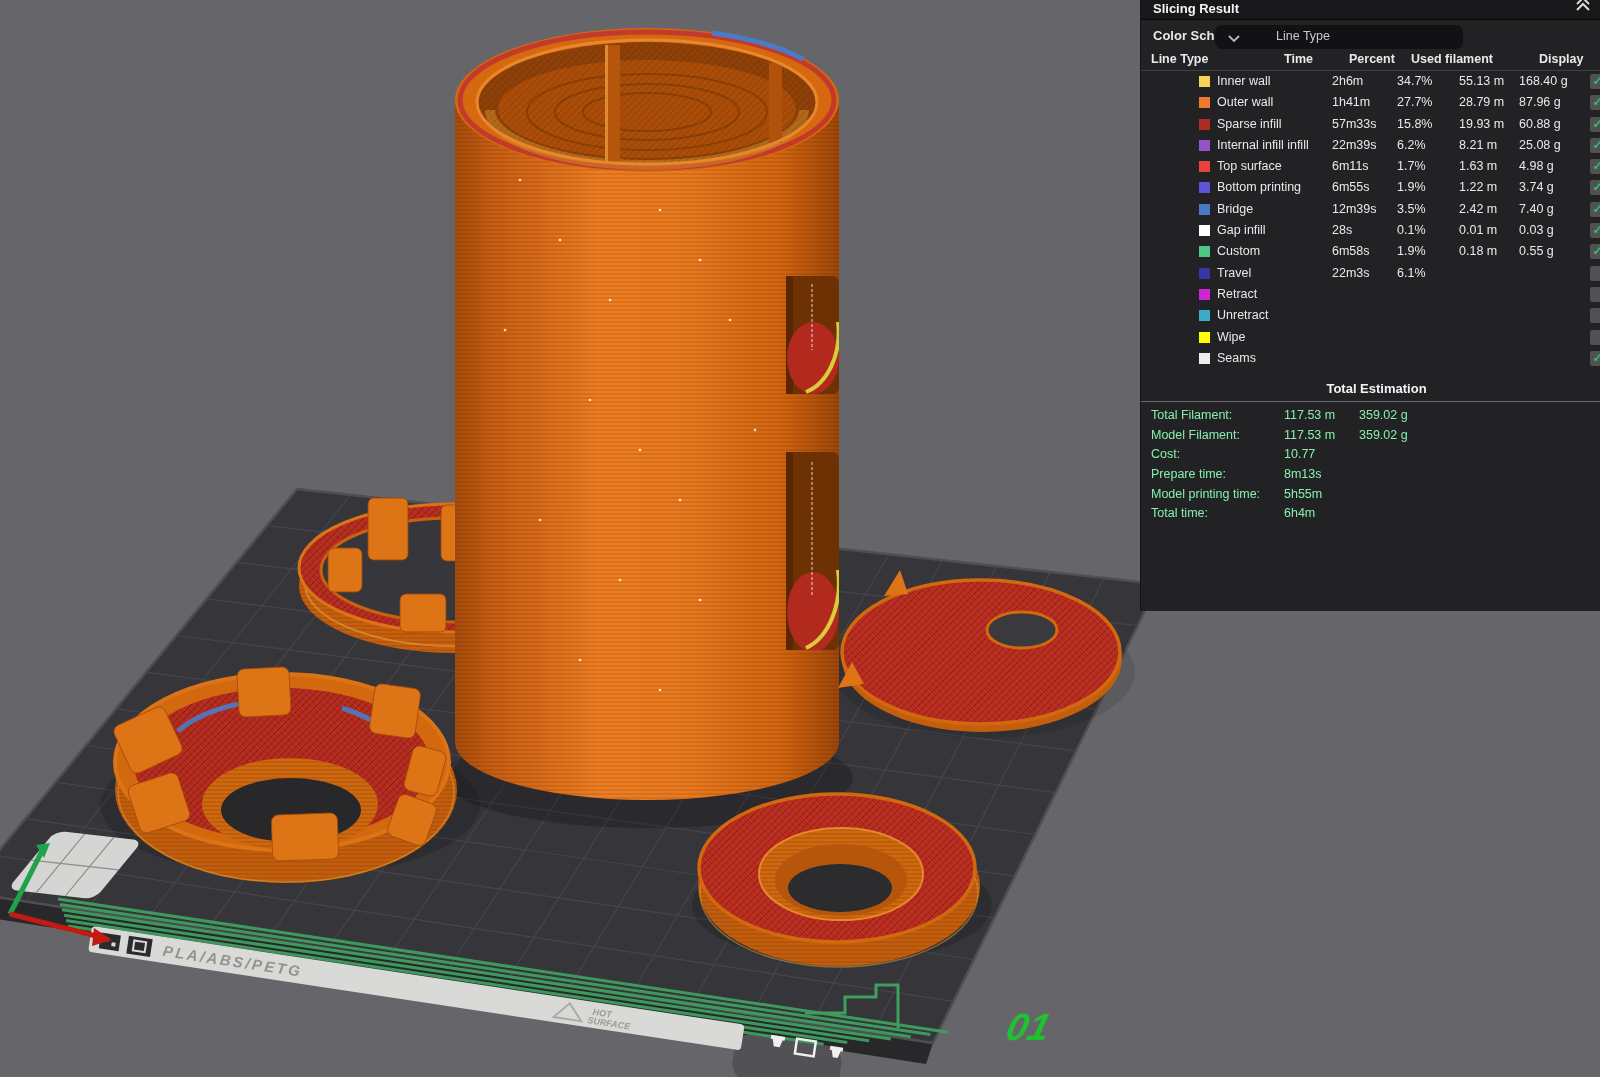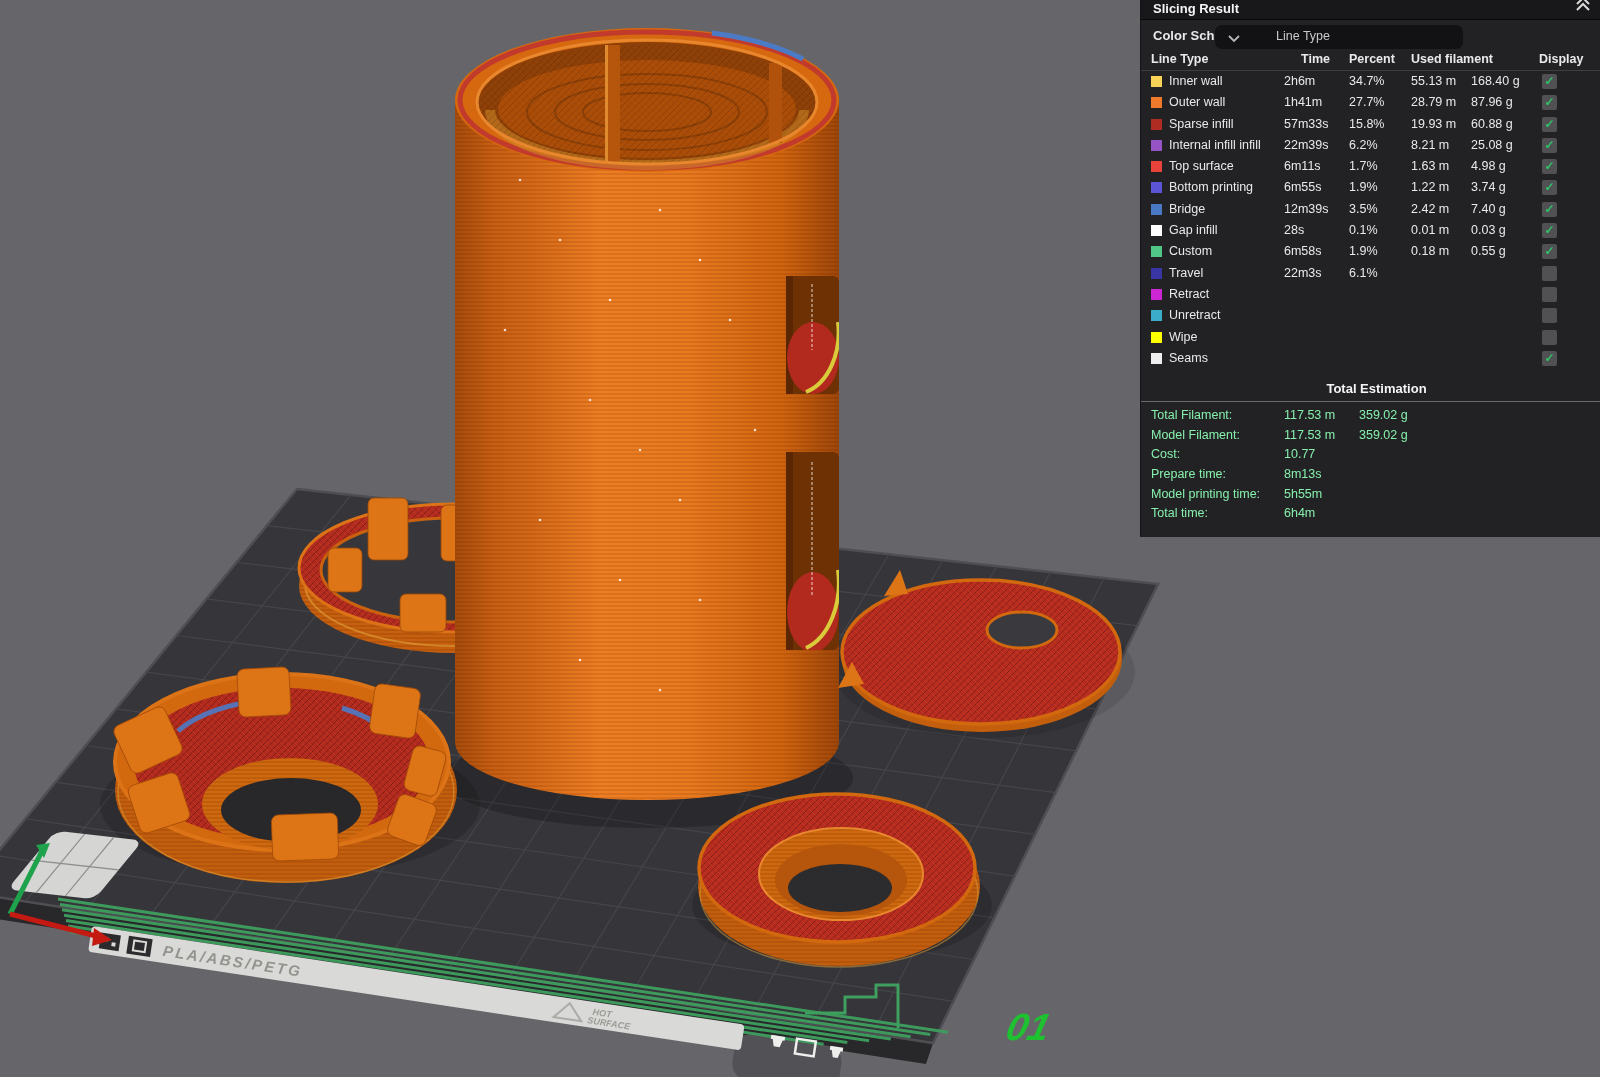--- a/index.html
+++ b/index.html
@@ -1,34 +1,34 @@
 <!DOCTYPE html>
 <html><head>
 <meta charset="utf-8">
 <style>
   html,body{margin:0;padding:0;}
   body{width:1600px;height:1077px;overflow:hidden;background:#66666A;
        font-family:"Liberation Sans",sans-serif;position:relative;}
   #scene{position:absolute;left:0;top:0;display:block;}
   
-  .panel{position:absolute;left:1140px;top:0;width:460px;height:537px;background:#222224;
+  .panel{position:absolute;left:1140px;top:0;width:460px;height:611px;background:#222224;
          color:#E9E9EB;font-size:12.5px;border-left:1px solid #141416;box-sizing:border-box;}
   .p-title{position:relative;height:19px;background:#18181A;border-bottom:1px solid #060606;
            font-weight:bold;font-size:13px;padding-left:12px;line-height:18px;color:#F4F4F6;}
   .collapse{position:absolute;right:8px;top:-4px;}
   .cs-row{position:relative;height:32px;}
   .cs-label{position:absolute;left:12px;top:8px;font-weight:bold;font-size:13px;}
   .dropdown{position:absolute;left:74px;top:5px;width:248px;height:24px;background:#121214;
             border-radius:7px;color:#C9C9CC;cursor:pointer;}
   .dd-chev{position:absolute;left:12px;top:8px;}
   .dd-text{position:absolute;left:61px;top:4px;font-size:12.5px;}
   .tbl-head{position:relative;height:18px;font-weight:bold;border-bottom:1px solid #3E3E42;font-size:12.5px;}
   .th{position:absolute;top:0;}
-  .h1{left:10px}.h2{left:160px}.h3{left:208px}.h4{left:270px}.h5{left:398px}
-  .lt-row{position:relative;height:21.3px;line-height:21.3px;}
+  .h1{left:10px}.h2{left:143px}.h3{left:208px}.h4{left:270px}.h5{left:398px}
+  .lt-row{position:relative;height:21.3px;line-height:21.3px;margin-left:48px;}
   .sw{position:absolute;left:10px;top:5px;width:11px;height:11px;}
   .cell{position:absolute;top:0;white-space:nowrap;}
   .lbl{left:28px}.t1{left:143px}.t2{left:208px}.t3{left:270px}.t4{left:330px}
   .chk{position:absolute;left:401px;top:3px;width:15px;height:15px;background:#515154;
        border-radius:2px;text-align:center;line-height:14px;font-size:12px;
        color:#2EC56A;font-weight:bold;cursor:pointer;}
   .tot-title{font-weight:bold;font-size:13px;padding:12px 0 5px 12px;color:#F4F4F6;text-align:center;}
   .tot-div{border:0;border-top:1px solid #6A6A6E;margin:0 0 4px 0;}
   .tot-row{position:relative;height:19.6px;line-height:19.6px;color:#86efac;}
   .tl{position:absolute;left:10px}.tv1{position:absolute;left:143px}.tv2{position:absolute;left:218px}

